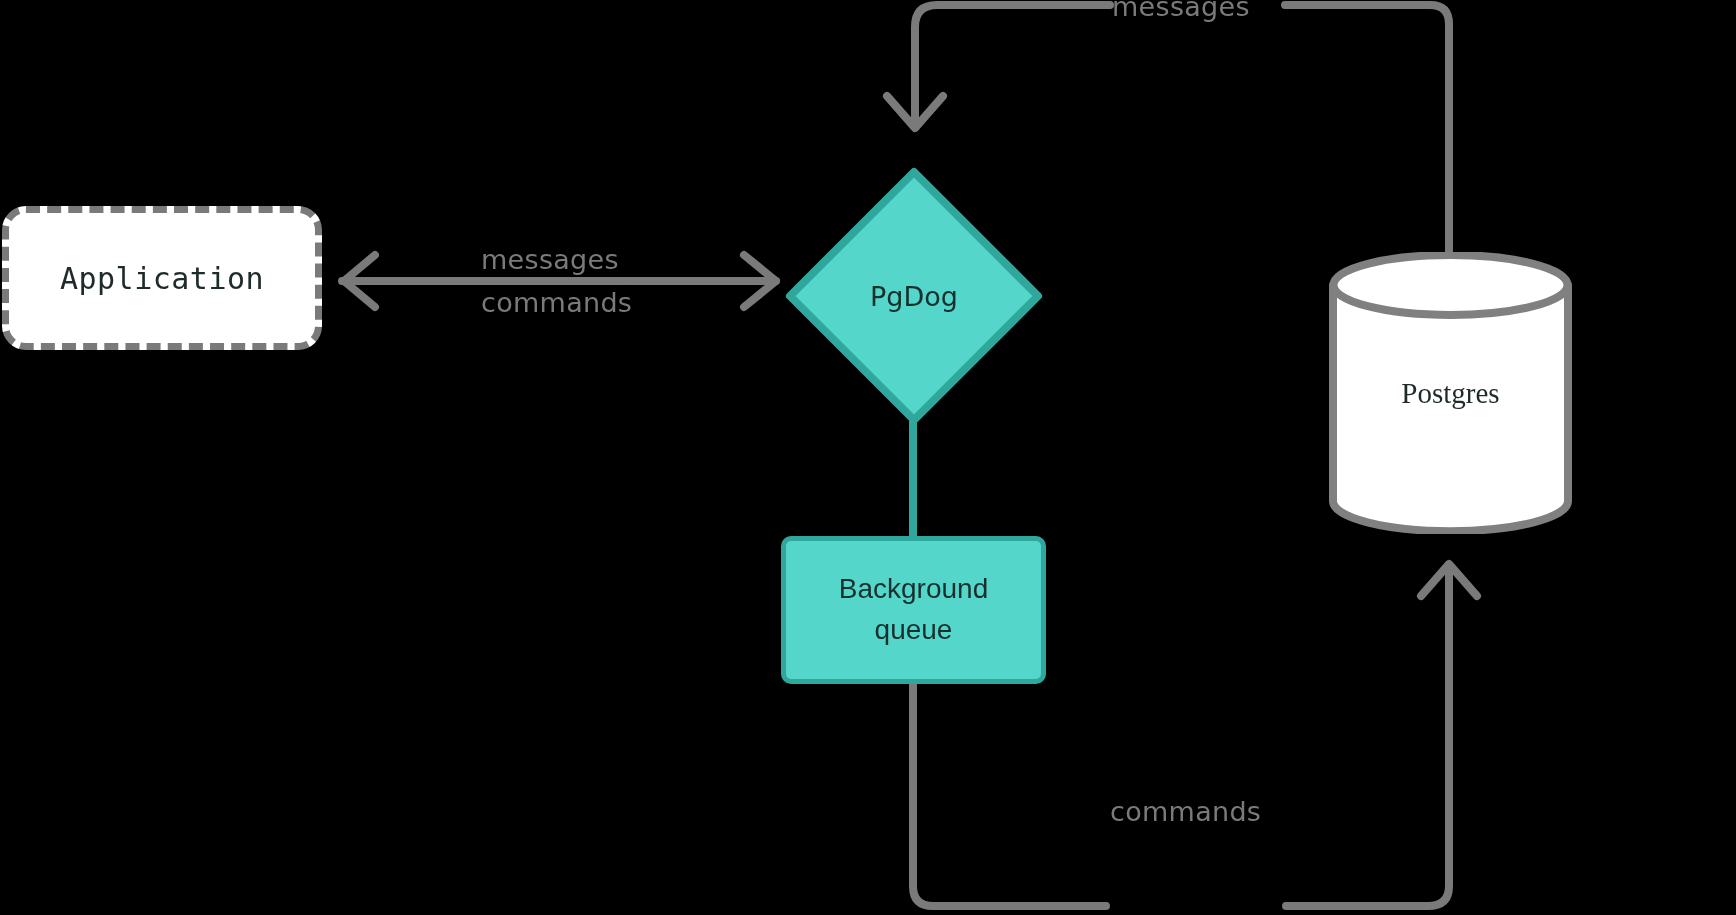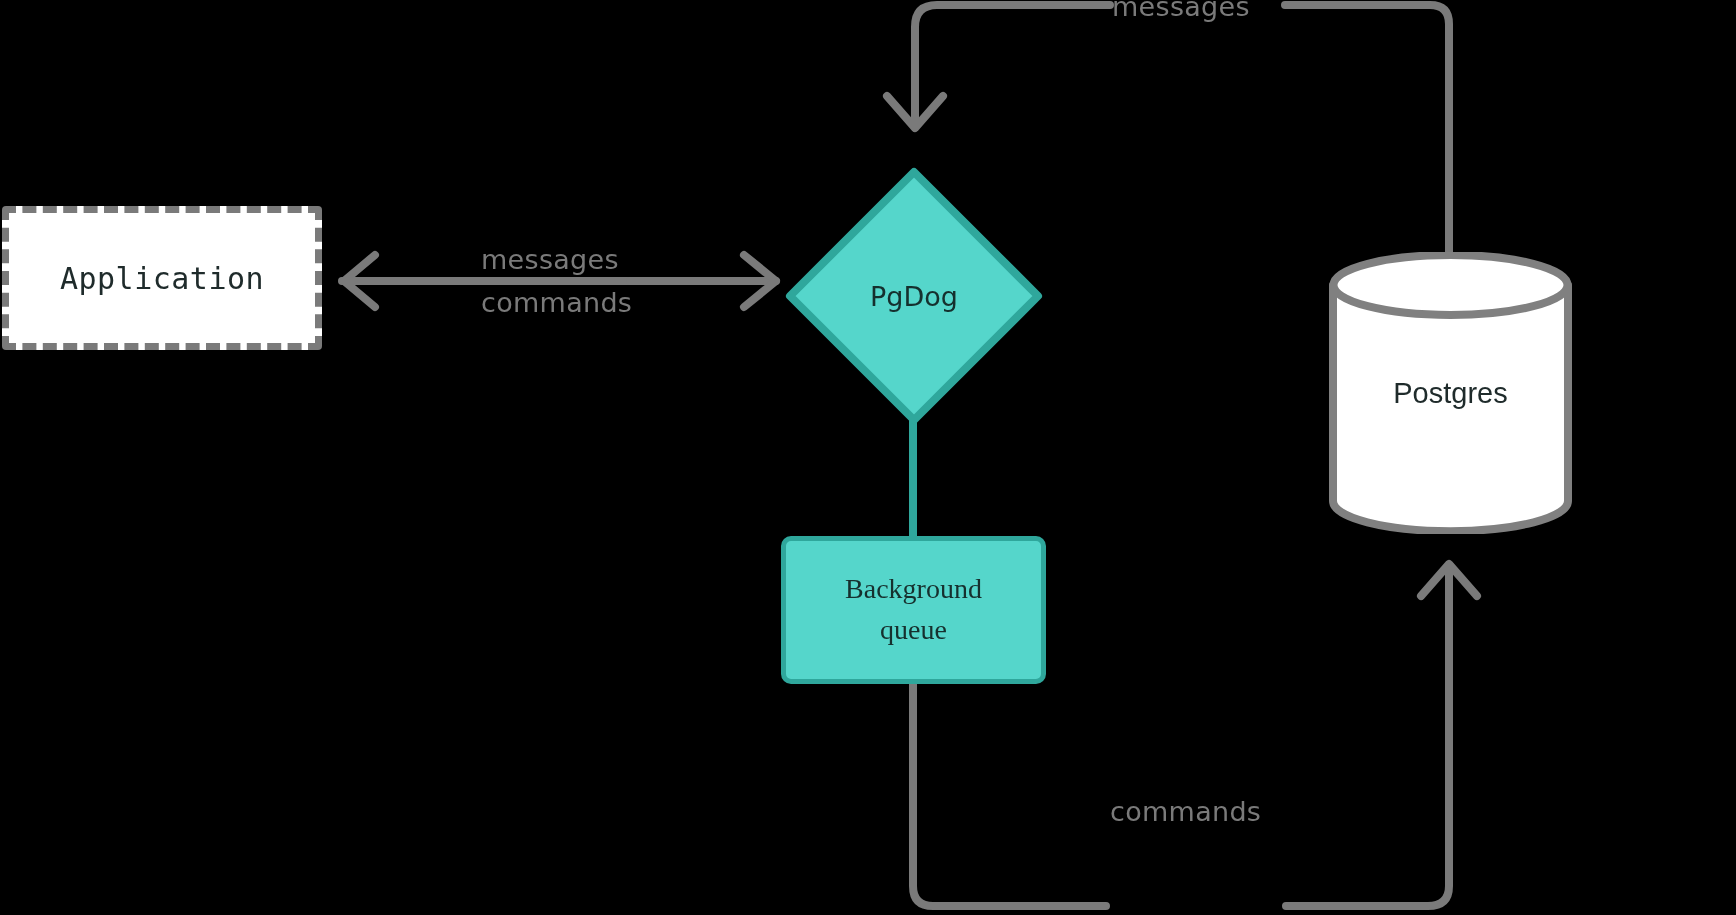--- a/index.html
+++ b/index.html
@@ -30,21 +30,21 @@
 
   
   .node-application {
     position: absolute;
     left: 2px;
     top: 206px;
     width: 320px;
     height: 144px;
     background: #ffffff;
     border: 7px dashed #7a7a7a;
-    border-radius: 4px;
+    border-radius: 24px;
     box-sizing: border-box;
     display: flex;
     align-items: center;
     justify-content: center;
   }
   .node-application .label {
     font-family: "DejaVu Sans Mono", monospace;
     font-size: 30px;
     color: #1f2b2b;
     letter-spacing: 0.5px;
@@ -83,21 +83,21 @@
     border: 5px solid #2fa79c;
     border-radius: 10px;
     box-sizing: border-box;
     display: flex;
     flex-direction: column;
     align-items: center;
     justify-content: center;
     line-height: 1.45;
   }
   .node-bgqueue .label {
-    font-family: Liberation Serif, serif;
+    font-family: Liberation Sans, sans-serif;
     font-size: 28px;
     color: #16302e;
     text-align: center;
   }
 
   
   .node-postgres {
     position: absolute;
     left: 1328px;
     top: 252px;
@@ -106,21 +106,21 @@
   }
   .node-postgres .label {
     position: absolute;
     left: 0;
     top: 0;
     width: 245px;
     height: 282px;
     display: flex;
     align-items: center;
     justify-content: center;
-    font-family: Liberation Sans, sans-serif;
+    font-family: Liberation Serif, serif;
     font-size: 29px;
     color: #1f2b2b;
   }
 
   
   .edge-label {
     position: absolute;
     font-family: "DejaVu Sans", sans-serif;
     font-size: 27px;
     color: #7a7a7a;

